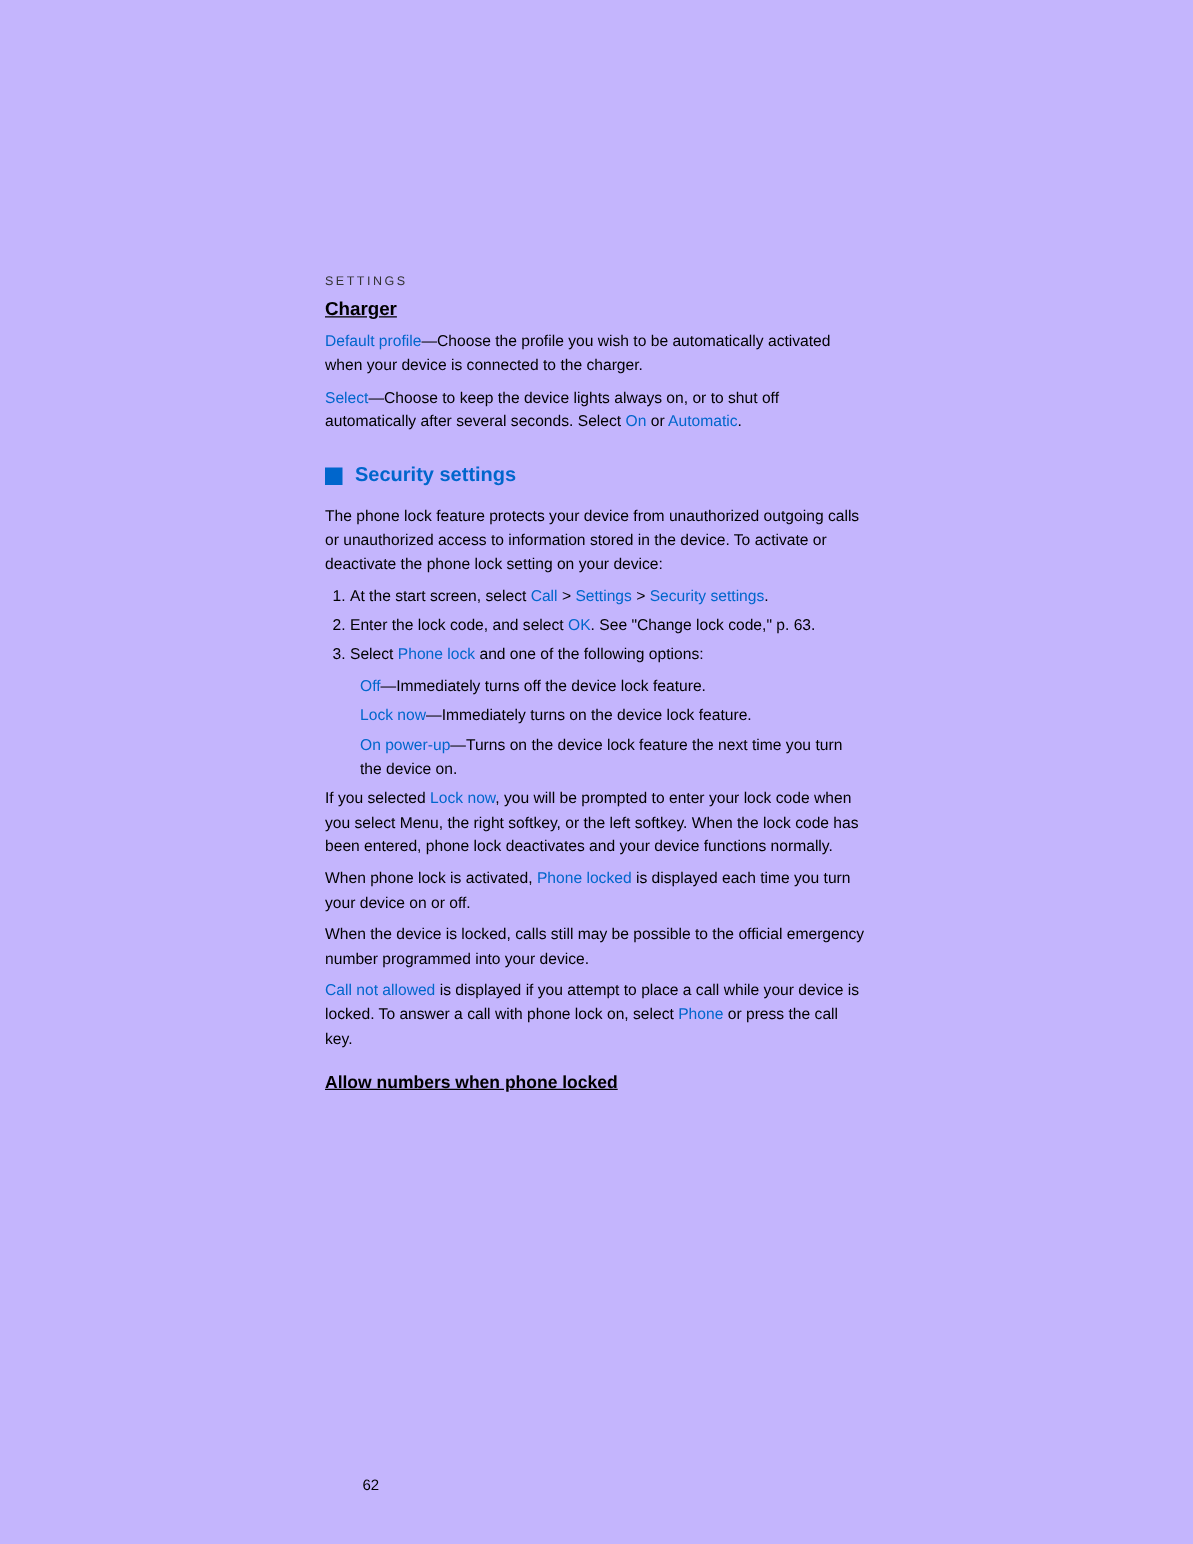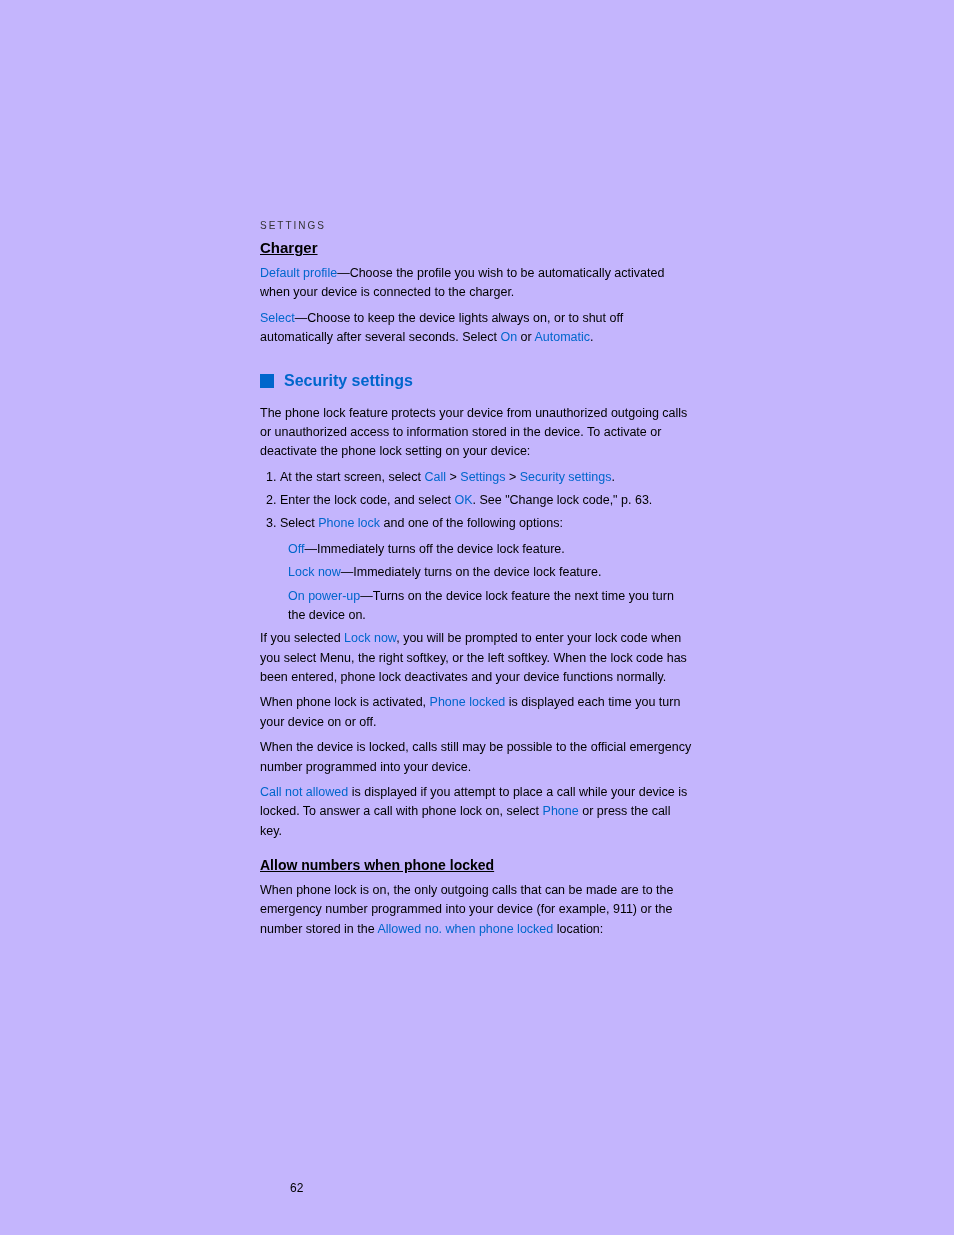--- a/index.html
+++ b/index.html
@@ -185,20 +185,17 @@
     <p class="body-text">
       When the device is locked, calls still may be possible to the official emergency number programmed into your device.
     </p>
 
     <p class="body-text">
       <span class="link-text">Call not allowed</span> is displayed if you attempt to place a call while your device is locked. To answer a call with phone lock on, select <span class="link-text">Phone</span> or press the call key.
     </p>
 
     <div class="subsection-heading">Allow numbers when phone locked</div>
 
-    <p class="body-text">
-      When phone lock is on, the only outgoing calls that can be made are to the emergency number programmed into your device (for example, 911) or the number stored in the <span class="link-text">Allowed no. when phone locked</span> location:
-    </p>
 
     <div class="page-number">62</div>
 
   </div>
 </div>
 
 </body></html>

